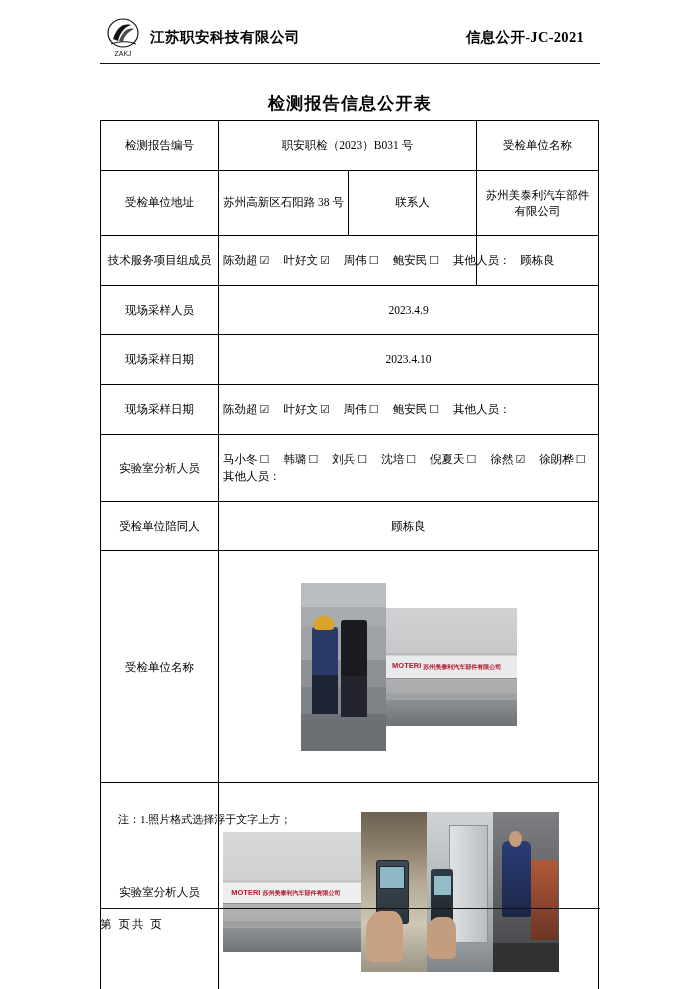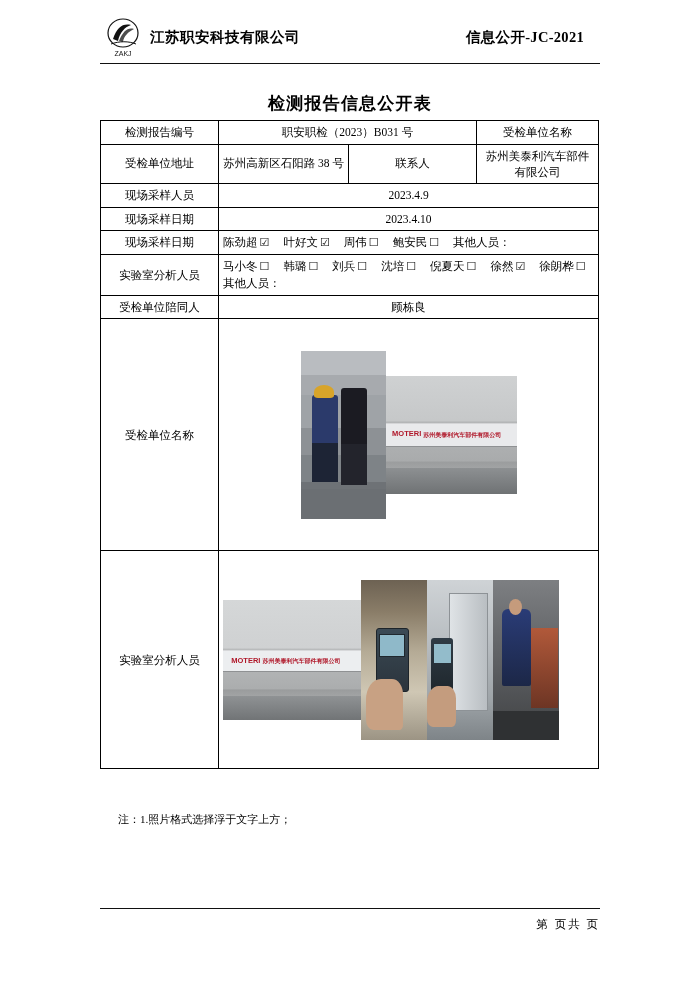--- a/index.html
+++ b/index.html
@@ -64,21 +64,21 @@
   table.main {
     position: absolute;
     left: 100px; top: 120px;
     width: 498px;
     border-collapse: collapse;
     table-layout: fixed;
     font-size: 11.5px;
   }
   table.main td {
     border: 0.8px solid #000;
-    padding: 3px 4px;
+    padding: 16px 4px;
     vertical-align: middle;
     line-height: 1.45;
   }
   td.lbl {
     text-align: center;
     width: 118px;
   }
   td.ctr { text-align: center; }
   td.lft { text-align: left; padding-left: 6px; }
   .nowrap { white-space: nowrap; margin-left: 26px; }
@@ -287,21 +287,21 @@
     top: 812px;
     font-size: 11px;
   }
   
   .footer {
     position: absolute;
     left: 100px; top: 908px;
     width: 500px;
     border-top: 1.2px solid #111;
     padding-top: 8px;
-    text-align: right;
+    text-align: left;
     font-size: 11.5px;
   }
   .footer .fspan { letter-spacing: 2px; }
 </style>
 </head>
 <body>
 
 <div class="page">
 
   <div class="header">
@@ -335,20 +335,25 @@
             <div>受检单位名称</div>
           </td>
       </tr>
       <tr>
         <td class="lbl">受检单位地址</td>
         <td class="ctr">苏州高新区石阳路 38 号</td>
         <td class="ctr">联系人</td>
         <td class="ctr" style="line-height: 1.4; white-space: normal;">苏州美泰利汽车部件有限公司</td>
       </tr>
       <tr>
+        <td class="lbl">技术服务项目组成员</td>
+        <td class="lft" colspan="2"><span class="member-line"><span class="n">陈劲超</span><span class="cb">☑</span><span class="sp"></span><span class="n">叶好文</span><span class="cb">☑</span><span class="sp"></span><span class="n">周伟</span><span class="cb">☐</span><span class="sp"></span><span class="n">鲍安民</span><span class="cb">☐</span><span class="sp"></span><span>其他人员：</span></span></td>
+        <td class="ctr">顾栋良</td>
+      </tr>
+      <tr>
         <td class="lbl">现场采样人员</td>
         <td class="ctr" colspan="3">2023.4.9</td>
       </tr>
       <tr>
         <td class="lbl">现场采样日期</td>
         <td class="ctr" colspan="3">2023.4.10</td>
       </tr>
       <tr>
         <td class="lbl">现场采样日期</td>
         <td class="lft" colspan="3"><span class="member-line"><span class="n">陈劲超</span><span class="cb">☑</span><span class="sp"></span><span class="n">叶好文</span><span class="cb">☑</span><span class="sp"></span><span class="n">周伟</span><span class="cb">☐</span><span class="sp"></span><span class="n">鲍安民</span><span class="cb">☐</span><span class="sp"></span><span>其他人员：</span></span></td>

